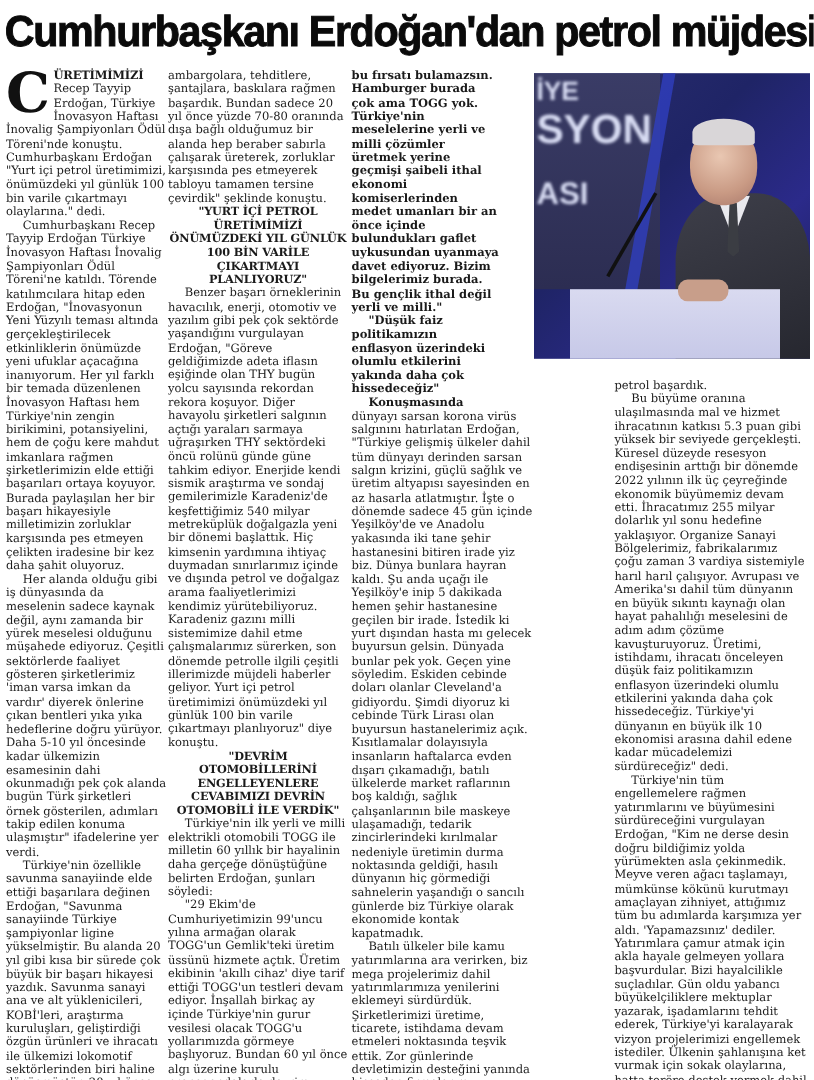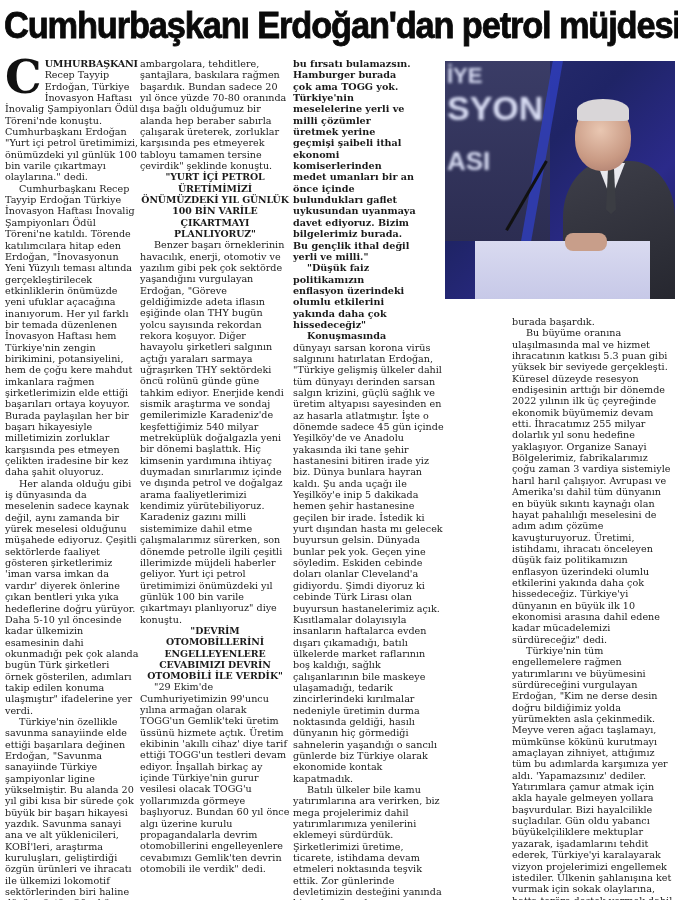--- a/index.html
+++ b/index.html
@@ -31,32 +31,33 @@
   .photo .mic { position: absolute; left: 100px; top: 100px; width: 3px; height: 80px; background: #111; transform: rotate(30deg); transform-origin: top; }
   .photo .podium { position: absolute; left: 30px; top: 180px; width: 175px; height: 70px; background: linear-gradient(180deg, #d9daf0 0%, #c3c5e6 100%); }
   .photo .hand { position: absolute; left: 120px; top: 172px; width: 42px; height: 18px; border-radius: 8px; background: #c89e8a; }
 </style>
 </head>
 <body>
 
 <h1 class="headline">Cumhurbaşkanı Erdoğan'dan petrol müjdesi!</h1>
 
 <div class="col c1">
-  <p class="noindent"><span class="dropcap">C</span><span class="lead-strong">UMHURBAŞKANI</span><span> Recep Tayyip Erdoğan, Türkiye İnovasyon Haftası İnovalig Şampiyonları Ödül Töreni'nde konuştu. Cumhurbaşkanı Erdoğan "Yurt içi petrol üretimimizi, önümüzdeki yıl günlük 100 bin varile çıkartmayı olaylarına." dedi.</span></p>
+  <p class="noindent"><span class="dropcap">C</span><span class="lead-strong">ÜRETİMİMİZİ</span><span> Recep Tayyip Erdoğan, Türkiye İnovasyon Haftası İnovalig Şampiyonları Ödül Töreni'nde konuştu. Cumhurbaşkanı Erdoğan "Yurt içi petrol üretimimizi, önümüzdeki yıl günlük 100 bin varile çıkartmayı olaylarına." dedi.</span></p>
   <p>Cumhurbaşkanı Recep Tayyip Erdoğan Türkiye İnovasyon Haftası İnovalig Şampiyonları Ödül Töreni'ne katıldı. Törende katılımcılara hitap eden Erdoğan, "İnovasyonun Yeni Yüzyılı teması altında gerçekleştirilecek etkinliklerin önümüzde yeni ufuklar açacağına inanıyorum. Her yıl farklı bir temada düzenlenen İnovasyon Haftası hem Türkiye'nin zengin birikimini, potansiyelini, hem de çoğu kere mahdut imkanlara rağmen şirketlerimizin elde ettiği başarıları ortaya koyuyor. Burada paylaşılan her bir başarı hikayesiyle milletimizin zorluklar karşısında pes etmeyen çelikten iradesine bir kez daha şahit oluyoruz.</p>
   <p>Her alanda olduğu gibi iş dünyasında da meselenin sadece kaynak değil, aynı zamanda bir yürek meselesi olduğunu müşahede ediyoruz. Çeşitli sektörlerde faaliyet gösteren şirketlerimiz 'iman varsa imkan da vardır' diyerek önlerine çıkan bentleri yıka yıka hedeflerine doğru yürüyor. Daha 5-10 yıl öncesinde kadar ülkemizin esamesinin dahi okunmadığı pek çok alanda bugün Türk şirketleri örnek gösterilen, adımları takip edilen konuma ulaşmıştır" ifadelerine yer verdi.</p>
   <p>Türkiye'nin özellikle savunma sanayiinde elde ettiği başarılara değinen Erdoğan, "Savunma sanayiinde Türkiye şampiyonlar ligine yükselmiştir. Bu alanda 20 yıl gibi kısa bir sürede çok büyük bir başarı hikayesi yazdık. Savunma sanayi ana ve alt yüklenicileri, KOBİ'leri, araştırma kuruluşları, geliştirdiği özgün ürünleri ve ihracatı ile ülkemizi lokomotif sektörlerinden biri haline dönüşmüştür. 20 yıl önce savunma sanayiinde hizmet gösteren firma sayımız 56 iken bugün aynı alanda bin 600'den fazla firmamız bulunuyor. Göreve geldiğimizde 62 savunma projesi yürütülürken, yarısı son 6-7 yılda başlatılanlar olmak üzere bugün bu sayı 757'yi geçti. Savunma projelerimizin bütçesini yaklaşık 5.5 milyar dolardan, ihale süreci devam edenlerle birlikte 75 milyar doların üzerine çıkardık.</p>
 
 </div>
 
 <div class="col c2">
   <p class="noindent">ambargolara, tehditlere, şantajlara, baskılara rağmen başardık. Bundan sadece 20 yıl önce yüzde 70-80 oranında dışa bağlı olduğumuz bir alanda hep beraber sabırla çalışarak üreterek, zorluklar karşısında pes etmeyerek tabloyu tamamen tersine çevirdik" şeklinde konuştu.</p>
   <h3>"YURT İÇİ PETROL ÜRETİMİMİZİ ÖNÜMÜZDEKİ YIL GÜNLÜK 100 BİN VARİLE ÇIKARTMAYI PLANLIYORUZ"</h3>
   <p>Benzer başarı örneklerinin havacılık, enerji, otomotiv ve yazılım gibi pek çok sektörde yaşandığını vurgulayan Erdoğan, "Göreve geldiğimizde adeta iflasın eşiğinde olan THY bugün yolcu sayısında rekordan rekora koşuyor. Diğer havayolu şirketleri salgının açtığı yaraları sarmaya uğraşırken THY sektördeki öncü rolünü günde güne tahkim ediyor. Enerjide kendi sismik araştırma ve sondaj gemilerimizle Karadeniz'de keşfettiğimiz 540 milyar metreküplük doğalgazla yeni bir dönemi başlattık. Hiç kimsenin yardımına ihtiyaç duymadan sınırlarımız içinde ve dışında petrol ve doğalgaz arama faaliyetlerimizi kendimiz yürütebiliyoruz. Karadeniz gazını milli sistemimize dahil etme çalışmalarımız sürerken, son dönemde petrolle ilgili çeşitli illerimizde müjdeli haberler geliyor. Yurt içi petrol üretimimizi önümüzdeki yıl günlük 100 bin varile çıkartmayı planlıyoruz" diye konuştu.</p>
   <h3>"DEVRİM OTOMOBİLLERİNİ ENGELLEYENLERE CEVABIMIZI DEVRİN OTOMOBİLİ İLE VERDİK"</h3>
+  <p>Türkiye'nin ilk yerli ve milli elektrikli otomobili TOGG ile milletin 60 yıllık bir hayalinin daha gerçeğe dönüştüğüne belirten Erdoğan, şunları söyledi:</p>
   <p>"29 Ekim'de Cumhuriyetimizin 99'uncu yılına armağan olarak TOGG'un Gemlik'teki üretim üssünü hizmete açtık. Üretim ekibinin 'akıllı cihaz' diye tarif ettiği TOGG'un testleri devam ediyor. İnşallah birkaç ay içinde Türkiye'nin gurur vesilesi olacak TOGG'u yollarımızda görmeye başlıyoruz. Bundan 60 yıl önce algı üzerine kurulu propagandalarla devrim otomobillerini engelleyenlere cevabımızı Gemlik'ten devrin otomobili ile verdik" dedi.</p>
 
 </div>
 
 <div class="col c3">
   <div class="c3a">
     <p class="noindent">bu fırsatı bulamazsın. Hamburger burada çok ama TOGG yok. Türkiye'nin meselelerine yerli ve milli çözümler üretmek yerine geçmişi şaibeli ithal ekonomi komiserlerinden medet umanları bir an önce içinde bulundukları gaflet uykusundan uyanmaya davet ediyoruz. Bizim bilgelerimiz burada. Bu gençlik ithal değil yerli ve milli."</p>
     <p>"Düşük faiz politikamızın enflasyon üzerindeki olumlu etkilerini yakında daha çok hissedeceğiz"</p>
     <p>Konuşmasında</p>
   </div>
@@ -75,17 +76,17 @@
   <div class="shirt"></div>
   <div class="tie"></div>
   <div class="head"></div>
   <div class="hair"></div>
   <div class="mic"></div>
   <div class="podium"></div>
   <div class="hand"></div>
 </div>
 
 <div class="col c4">
-  <p class="noindent">burada başardık.</p>
+  <p class="noindent">petrol başardık.</p>
   <p>Bu büyüme oranına ulaşılmasında mal ve hizmet ihracatının katkısı 5.3 puan gibi yüksek bir seviyede gerçekleşti. Küresel düzeyde resesyon endişesinin arttığı bir dönemde 2022 yılının ilk üç çeyreğinde ekonomik büyümemiz devam etti. İhracatımız 255 milyar dolarlık yıl sonu hedefine yaklaşıyor. Organize Sanayi Bölgelerimiz, fabrikalarımız çoğu zaman 3 vardiya sistemiyle harıl harıl çalışıyor. Avrupası ve Amerika'sı dahil tüm dünyanın en büyük sıkıntı kaynağı olan hayat pahalılığı meselesini de adım adım çözüme kavuşturuyoruz. Üretimi, istihdamı, ihracatı önceleyen düşük faiz politikamızın enflasyon üzerindeki olumlu etkilerini yakında daha çok hissedeceğiz. Türkiye'yi dünyanın en büyük ilk 10 ekonomisi arasına dahil edene kadar mücadelemizi sürdüreceğiz" dedi.</p>
   <p>Türkiye'nin tüm engellemelere rağmen yatırımlarını ve büyümesini sürdüreceğini vurgulayan Erdoğan, "Kim ne derse desin doğru bildiğimiz yolda yürümekten asla çekinmedik. Meyve veren ağacı taşlamayı, mümkünse kökünü kurutmayı amaçlayan zihniyet, attığımız tüm bu adımlarda karşımıza yer aldı. 'Yapamazsınız' dediler. Yatırımlara çamur atmak için akla hayale gelmeyen yollara başvurdular. Bizi hayalcilikle suçladılar. Gün oldu yabancı büyükelçiliklere mektuplar yazarak, işadamlarını tehdit ederek, Türkiye'yi karalayarak vizyon projelerimizi engellemek istediler. Ülkenin şahlanışına ket vurmak için sokak olaylarına, hatta teröre destek vermek dahil her yolu denediler. Biz bunların hiçbirine eyvallah etmedik, hiçbirine boyun eğmedik. Unutmayın 'inanç tekeden bile süt çıkarır' inancı ile ülkemiz ve milletimiz için çalışmaya devam ettik.</p>
 
 </div>
 
 </body></html>

